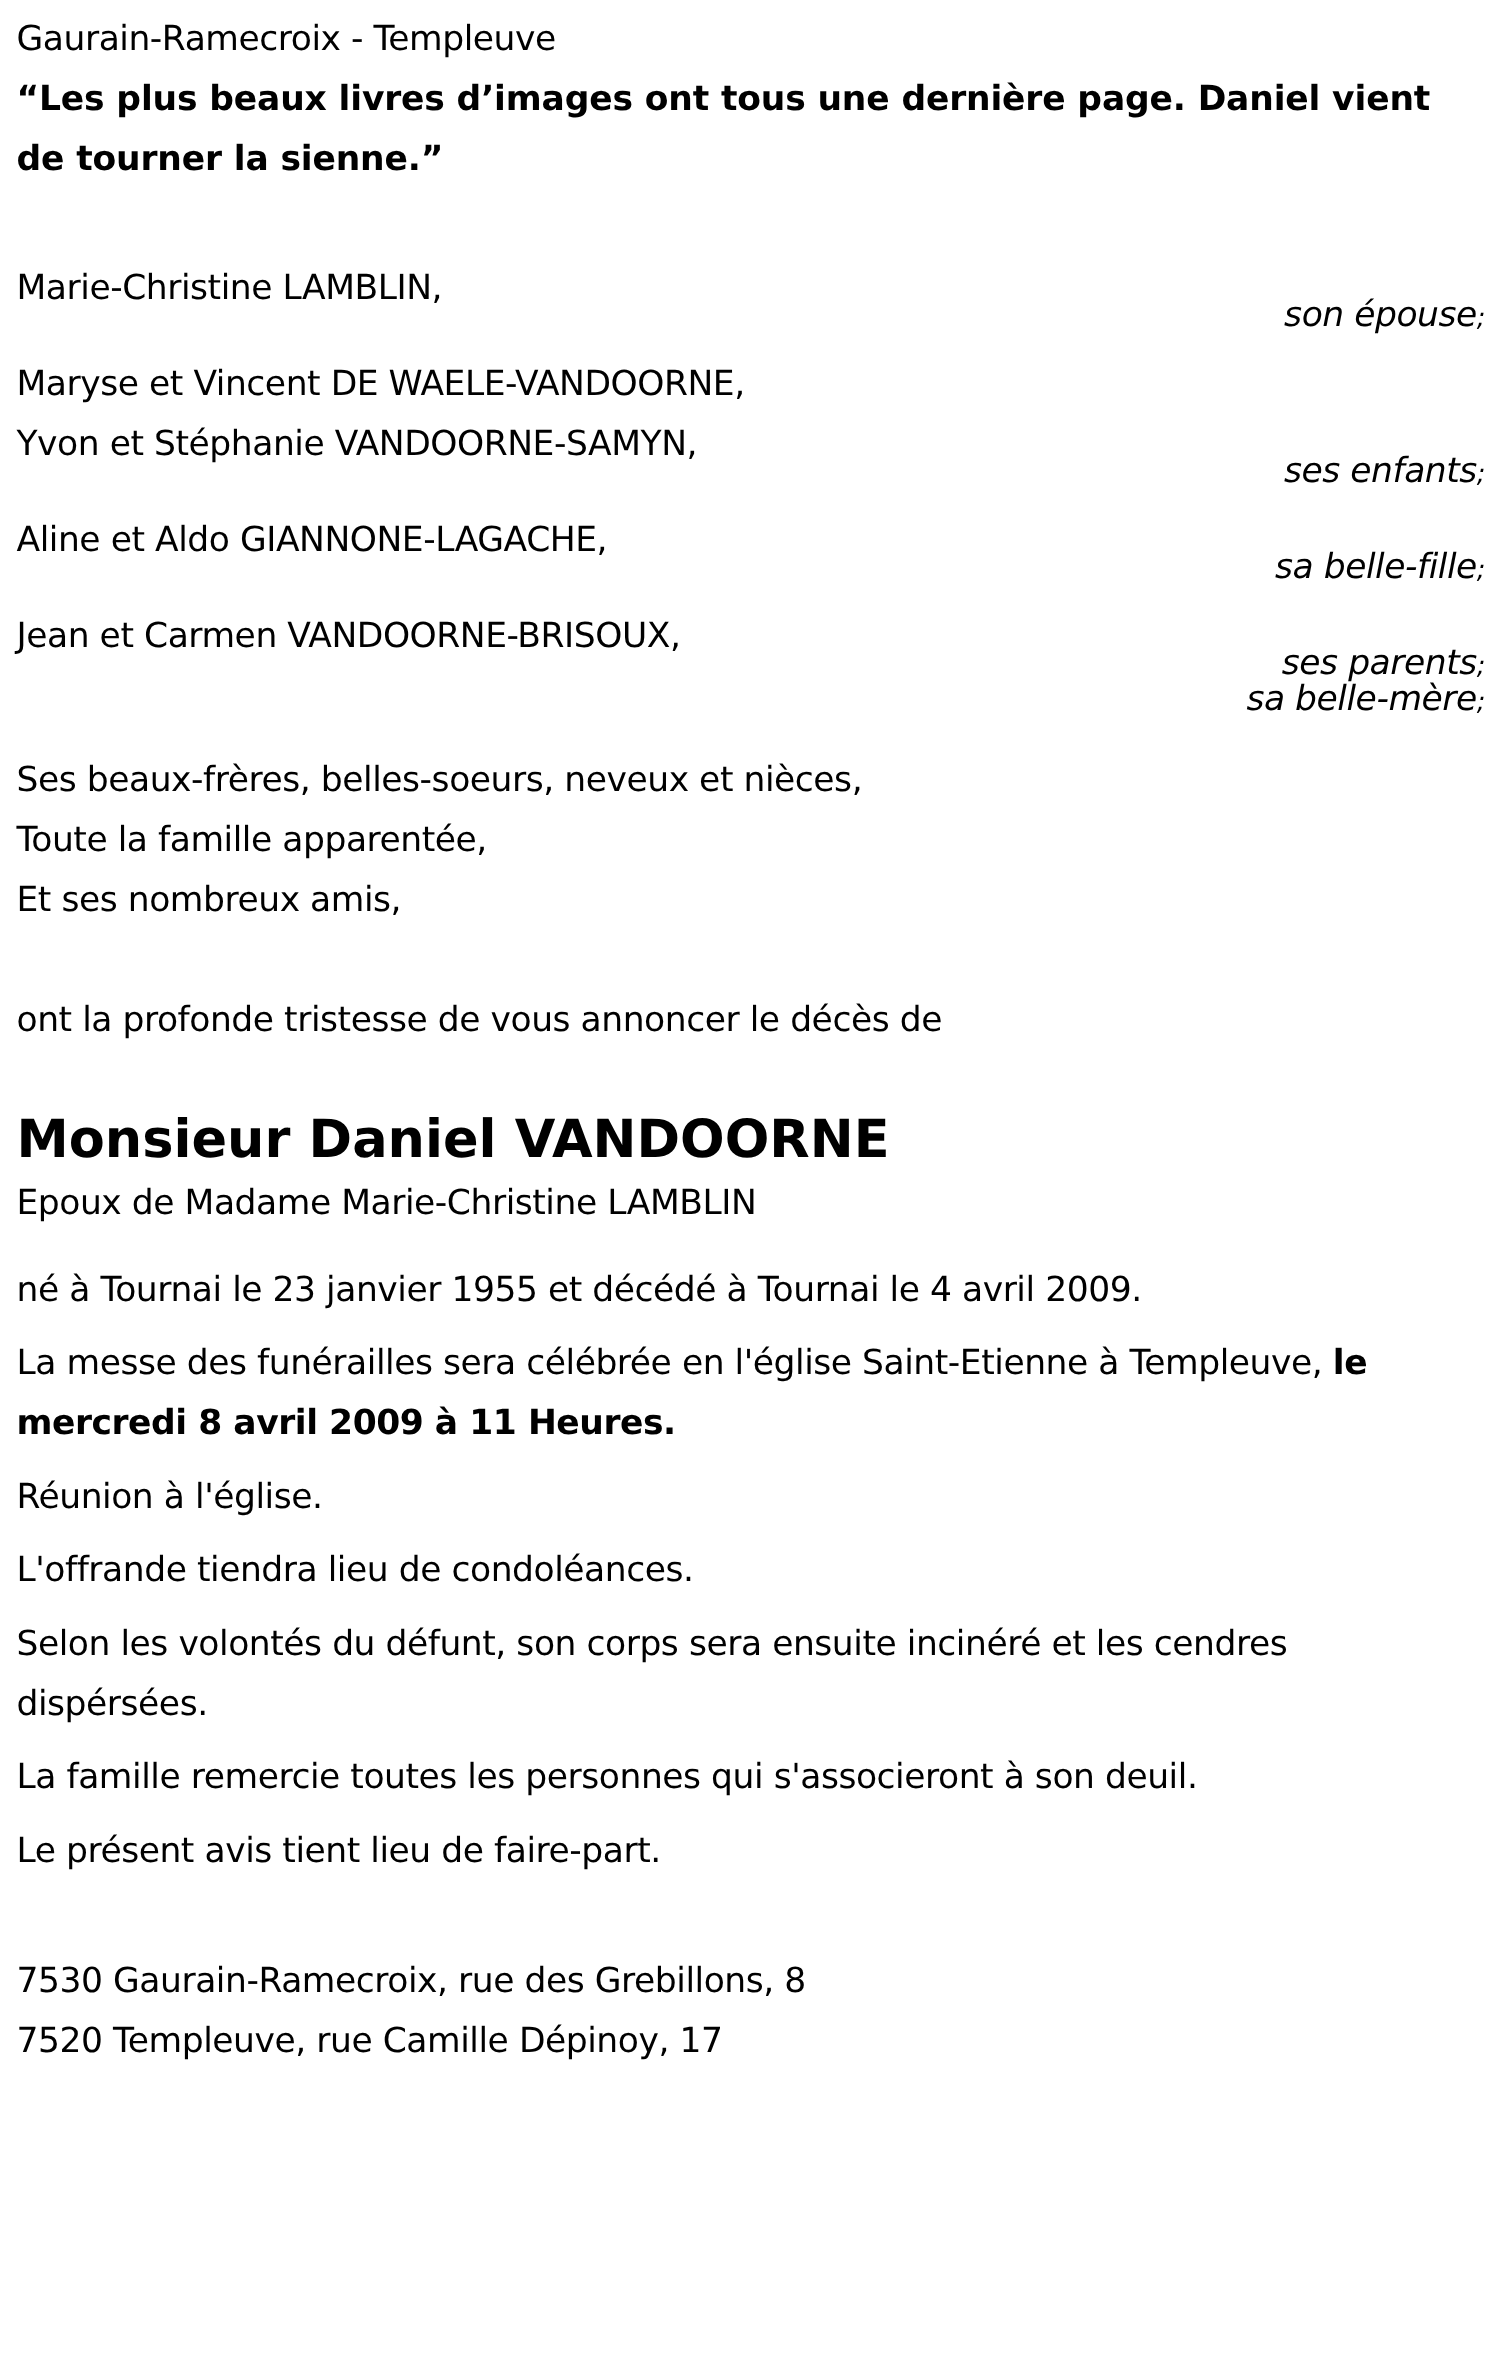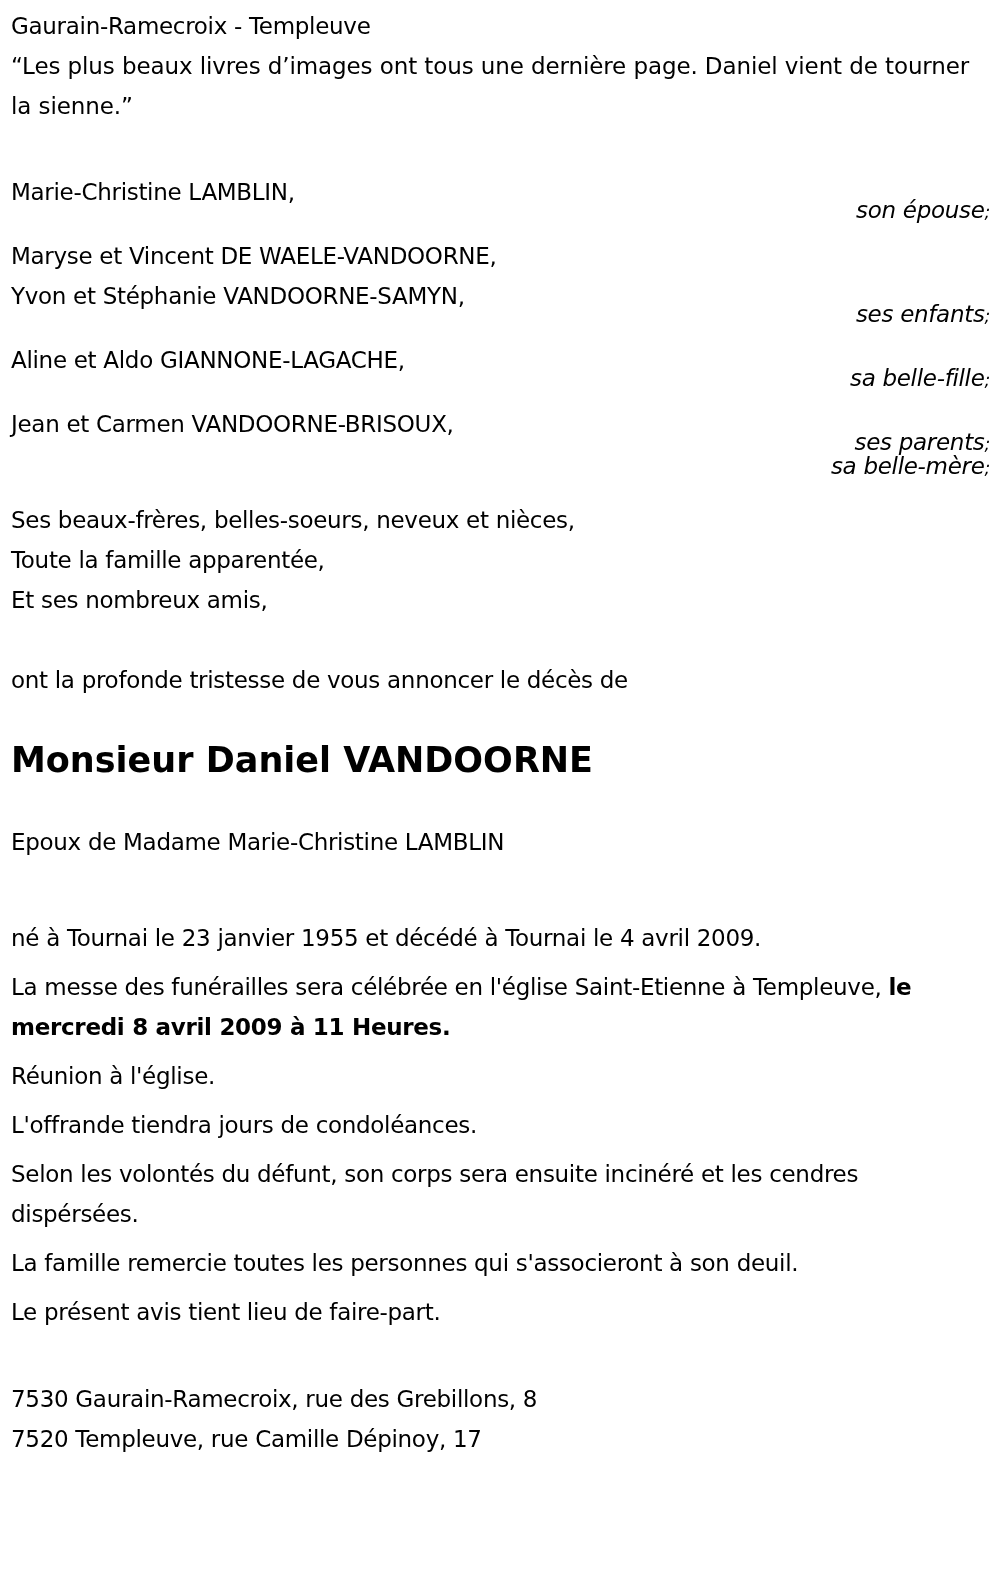--- a/index.html
+++ b/index.html
@@ -14,21 +14,21 @@
     .page {
       position: relative;
       width: 1000px;
       padding: 8px 10px 0 11px;
       font-size: 23px;
       line-height: 40px;
       letter-spacing: -0.3px;
     }
     .location { height: 38px; line-height: 36px; }
     .quote {
-      font-weight: normal;
+      font-weight: bold;
       line-height: 40px;
       letter-spacing: -0.1px;
       margin-bottom: 46px;
     }
     .fam-block { position: relative; }
     .fam-line { line-height: 40px; }
     .role {
       text-align: right;
       font-style: italic;
       line-height: 24px;
@@ -39,24 +39,23 @@
     .role .semi { font-size: 17px; }
     .gap-after-role { height: 14px; }
     .plain-group { margin-top: 8px; }
     .spacer-40 { height: 40px; }
     .announce { line-height: 40px; }
     .deceased {
       font-weight: bold;
       font-size: 35px;
       line-height: 44px;
       margin-top: 38px;
-      margin-bottom: 40px;
       letter-spacing: 0px;
     }
-    .spouse { line-height: 40px; margin-bottom: 56px; }
+    .spouse { line-height: 40px; margin-bottom: 18px; }
     .para { line-height: 40px; margin-bottom: 9px; }
     .para b { font-weight: bold; }
     .addr-gap { height: 38px; }
     .addr { line-height: 40px; }
   </style>
 </head>
 <body>
 
 <div class="page">
 
@@ -102,21 +101,21 @@
   <div class="spacer-40"></div>
   <div class="announce">ont la profonde tristesse de vous annoncer le décès de</div>
 
   <div class="deceased">Monsieur Daniel VANDOORNE</div>
 
   <div class="spouse">Epoux de Madame Marie-Christine LAMBLIN</div>
 
   <div class="para">né à Tournai le 23 janvier 1955 et décédé à Tournai le 4 avril 2009.</div>
   <div class="para"><span>La messe des funérailles sera célébrée en l'église Saint-Etienne à Templeuve, </span><b>le mercredi 8 avril 2009 à 11 Heures.</b></div>
   <div class="para">Réunion à l'église.</div>
-  <div class="para">L'offrande tiendra jours de condoléances.</div>
+  <div class="para">L'offrande tiendra lieu de condoléances.</div>
   <div class="para">Selon les volontés du défunt, son corps sera ensuite incinéré et les cendres dispérsées.</div>
   <div class="para">La famille remercie toutes les personnes qui s'associeront à son deuil.</div>
   <div class="para">Le présent avis tient lieu de faire-part.</div>
 
   <div class="addr-gap"></div>
   <div class="addr">7530 Gaurain-Ramecroix, rue des Grebillons, 8</div>
   <div class="addr">7520 Templeuve, rue Camille Dépinoy, 17</div>
 
 </div>
 

